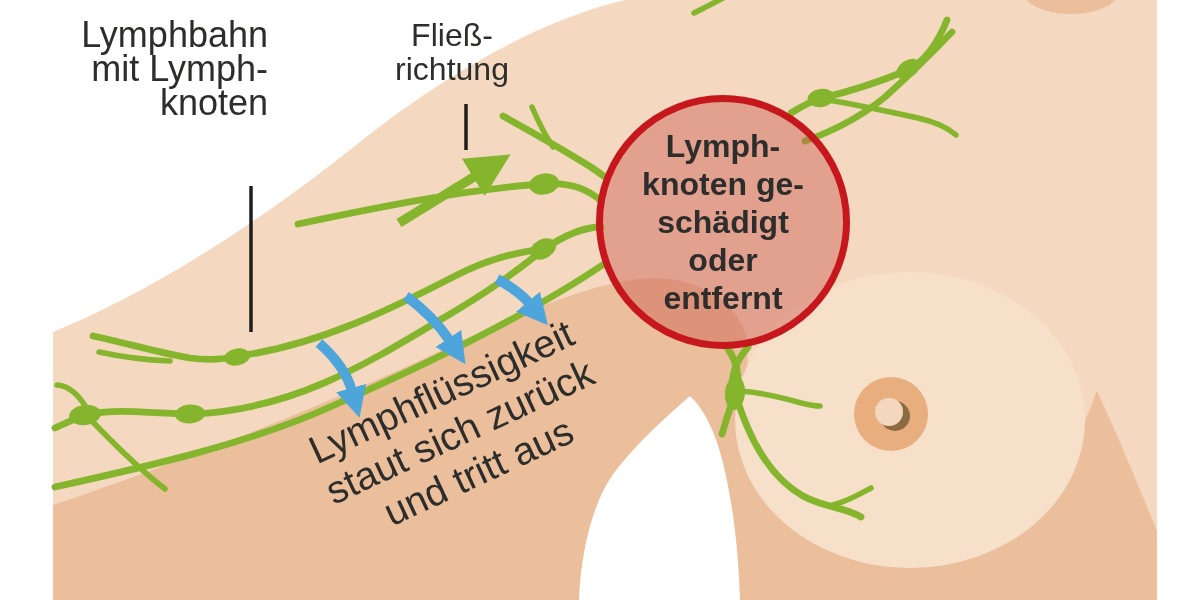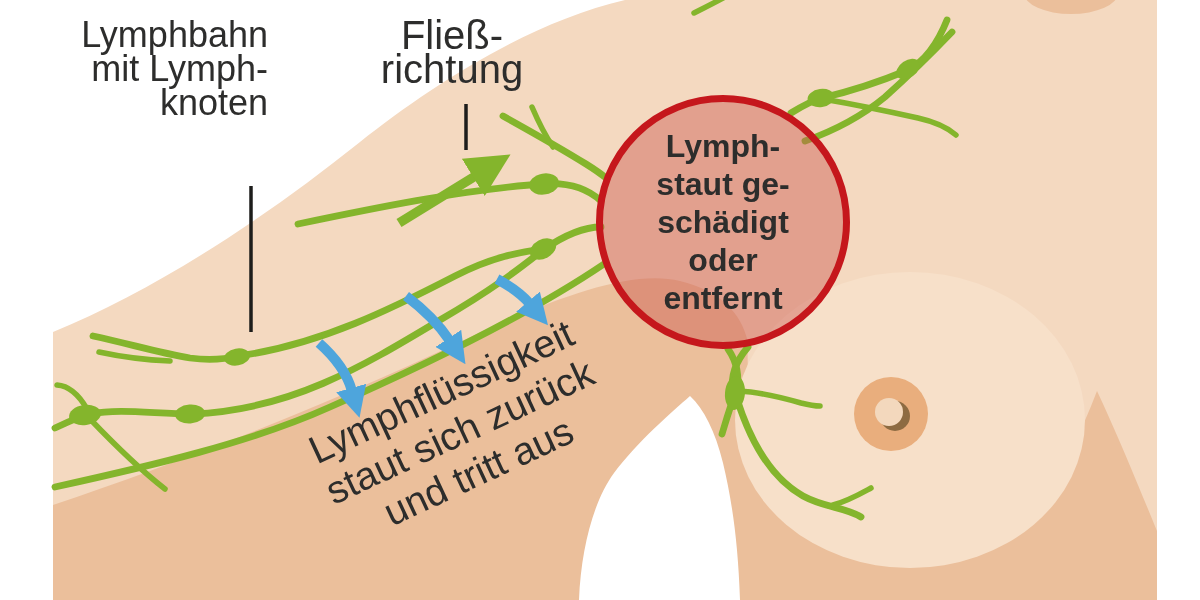--- a/index.html
+++ b/index.html
@@ -26,21 +26,21 @@
   .vessel-thin{stroke:var(--vessel-green);stroke-width:5.5;fill:none;stroke-linecap:round;}
   .node{fill:var(--vessel-green);}
   .ring{fill:var(--circle-fill);stroke:var(--circle-red);stroke-width:7;}
   .flow-arrow{stroke:var(--vessel-green);stroke-width:9.5;fill:none;}
   .leak-arrow{stroke:var(--arrow-blue);stroke-width:10;fill:none;}
   .fill-green{fill:var(--vessel-green);}
   .fill-blue{fill:var(--arrow-blue);}
   .pointer{stroke:var(--pointer-black);stroke-width:3.5;fill:none;}
   .label{position:absolute;color:var(--text);white-space:pre-line;}
   .label-vessel{left:40px;top:18px;width:228px;text-align:right;font-size:36px;line-height:34px;}
-  .label-flow{left:368px;top:18px;width:168px;text-align:center;font-size:40px;line-height:34px;}
+  .label-flow{left:368px;top:18px;width:168px;text-align:center;font-size:32px;line-height:34px;}
   .label-circle{left:591px;top:127px;width:264px;text-align:center;font-weight:bold;font-size:32px;line-height:38px;}
   .label-leak{left:460px;top:432px;transform:translate(-50%,-50%) rotate(-25deg);
     text-align:center;font-size:39px;line-height:44px;width:max-content;}
 </style>
 </head>
 <body>
 
 <svg viewBox="0 0 1200 600" width="1200" height="600" aria-hidden="true">
   <defs>
     <marker id="mh-green" viewBox="0 0 10 10" refX="1" refY="5" markerWidth="4.6" markerHeight="4.6" orient="auto" markerUnits="strokeWidth">
@@ -108,19 +108,19 @@
   <path class="pointer" d="M 251,186 L 251,332"></path>
   <path class="pointer" d="M 466,104 L 466,150"></path>
 </svg>
 
 <div class="label label-vessel">Lymphbahn
 mit Lymph-
 knoten</div>
 <div class="label label-flow">Fließ-
 richtung</div>
 <div class="label label-circle">Lymph-
-staut ge-
+knoten ge-
 schädigt
 oder
 entfernt</div>
 <div class="label label-leak">Lymphflüssigkeit
 staut sich zurück
 und tritt aus</div>
 
 </body></html>

